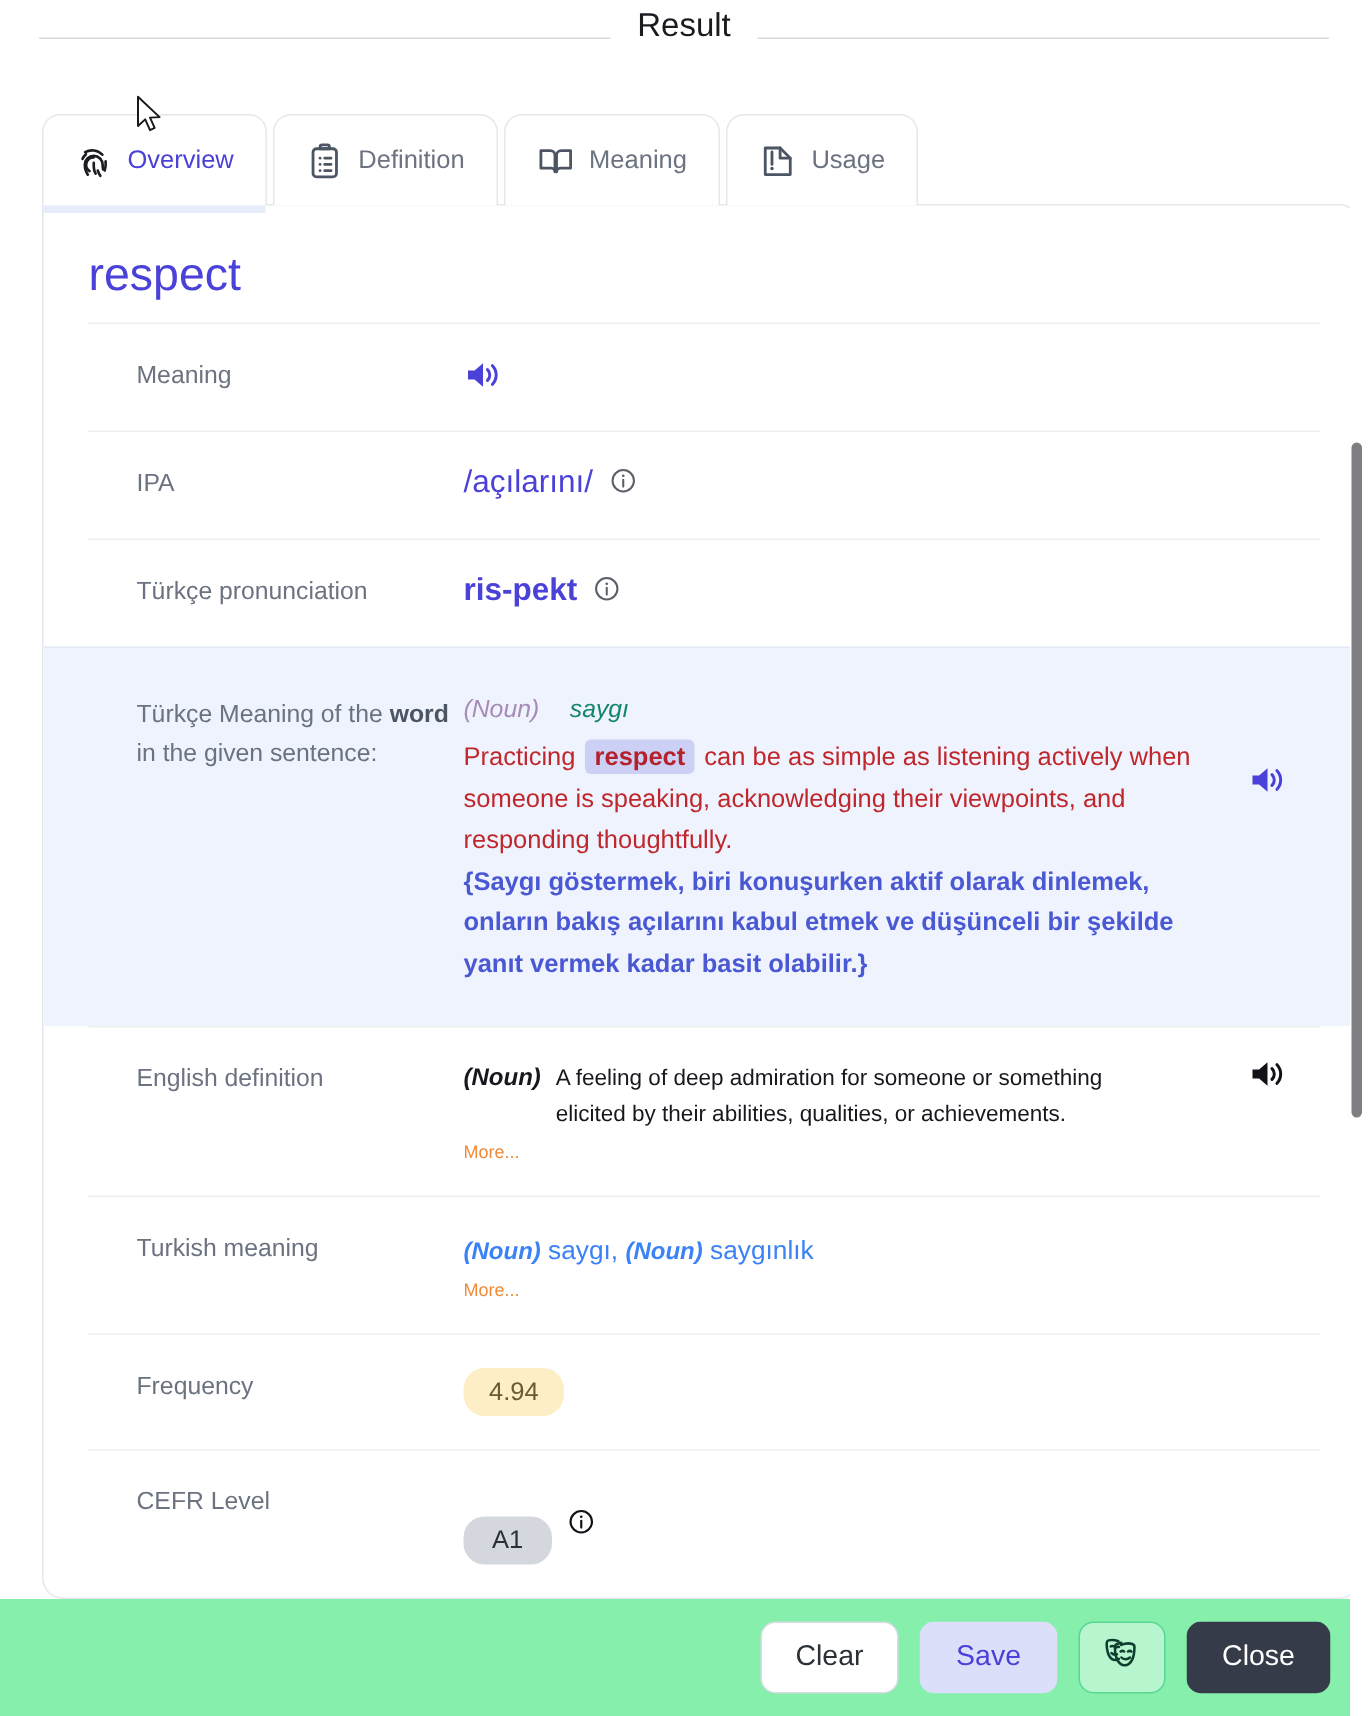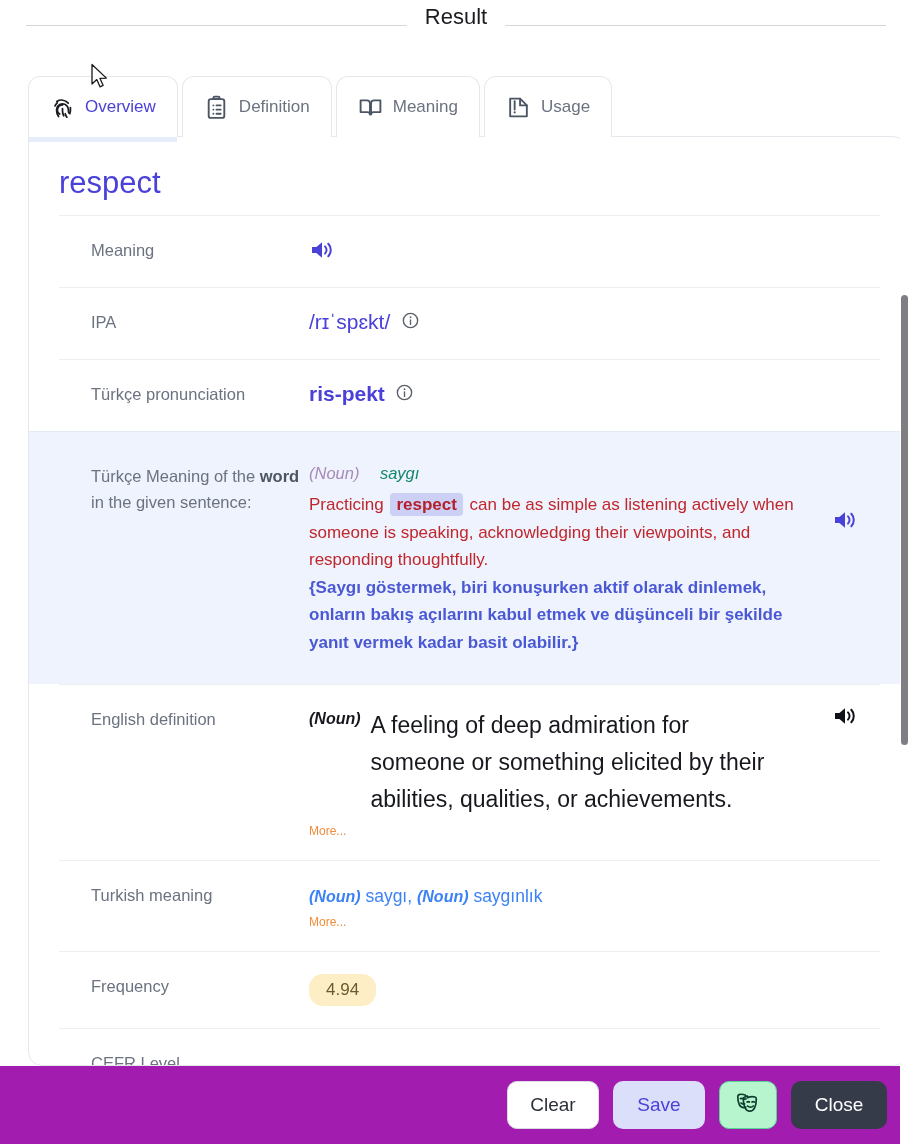--- a/index.html
+++ b/index.html
@@ -223,21 +223,21 @@
   .def-block { display: flex; align-items: flex-start; gap: 10px; }
   .pos-bold {
     font-size: 16px;
     font-style: italic;
     font-weight: 700;
     color: #16181d;
     flex: 0 0 auto;
     padding-top: 3px;
   }
   .def-text {
-    font-size: 23px;
+    font-size: 15px;
     line-height: 1.6;
     color: #16181d;
     max-width: 400px;
   }
   .more-link {
     display: block;
     font-size: 12px;
     color: #ef8c3a;
     margin-top: 6px;
     cursor: pointer;
@@ -295,21 +295,21 @@
   .footer {
     position: absolute;
     left: 0; bottom: 0;
     width: 912px;
     height: 78px;
     display: flex;
     align-items: center;
     justify-content: flex-end;
     gap: 14px;
     padding-right: 25px;
-    background: #a21caf;
+    background: #86efac;
   }
   .btn {
     height: 48px;
     min-width: 92px;
     border-radius: 10px;
     border: 1px solid transparent;
     font-size: 19px;
     display: flex;
     align-items: center;
     justify-content: center;
@@ -430,21 +430,21 @@
               <path d="M16 8.4a5 5 0 0 1 0 7.2" stroke="currentColor" stroke-width="2" stroke-linecap="round"></path>
               <path d="M19.3 5.8a9 9 0 0 1 0 12.4" stroke="currentColor" stroke-width="2" stroke-linecap="round"></path>
             </svg>
           </span>
         </div>
       </div>
 
       <div class="row">
         <div class="row-label">IPA</div>
         <div class="row-value">
-          <span class="ipa-text">/rɪˈspɛkt/</span>
+          <span class="ipa-text">/açılarını/</span>
           <span class="info-ico">
             <svg viewBox="0 0 20 20" fill="none" stroke="currentColor" stroke-width="1.6">
               <circle cx="10" cy="10" r="8.4"></circle>
               <circle cx="10" cy="6.1" r="1.05" fill="currentColor" stroke="none"></circle>
               <path d="M10 9.2v5.4" stroke-linecap="round"></path>
             </svg>
           </span>
         </div>
       </div>
 

